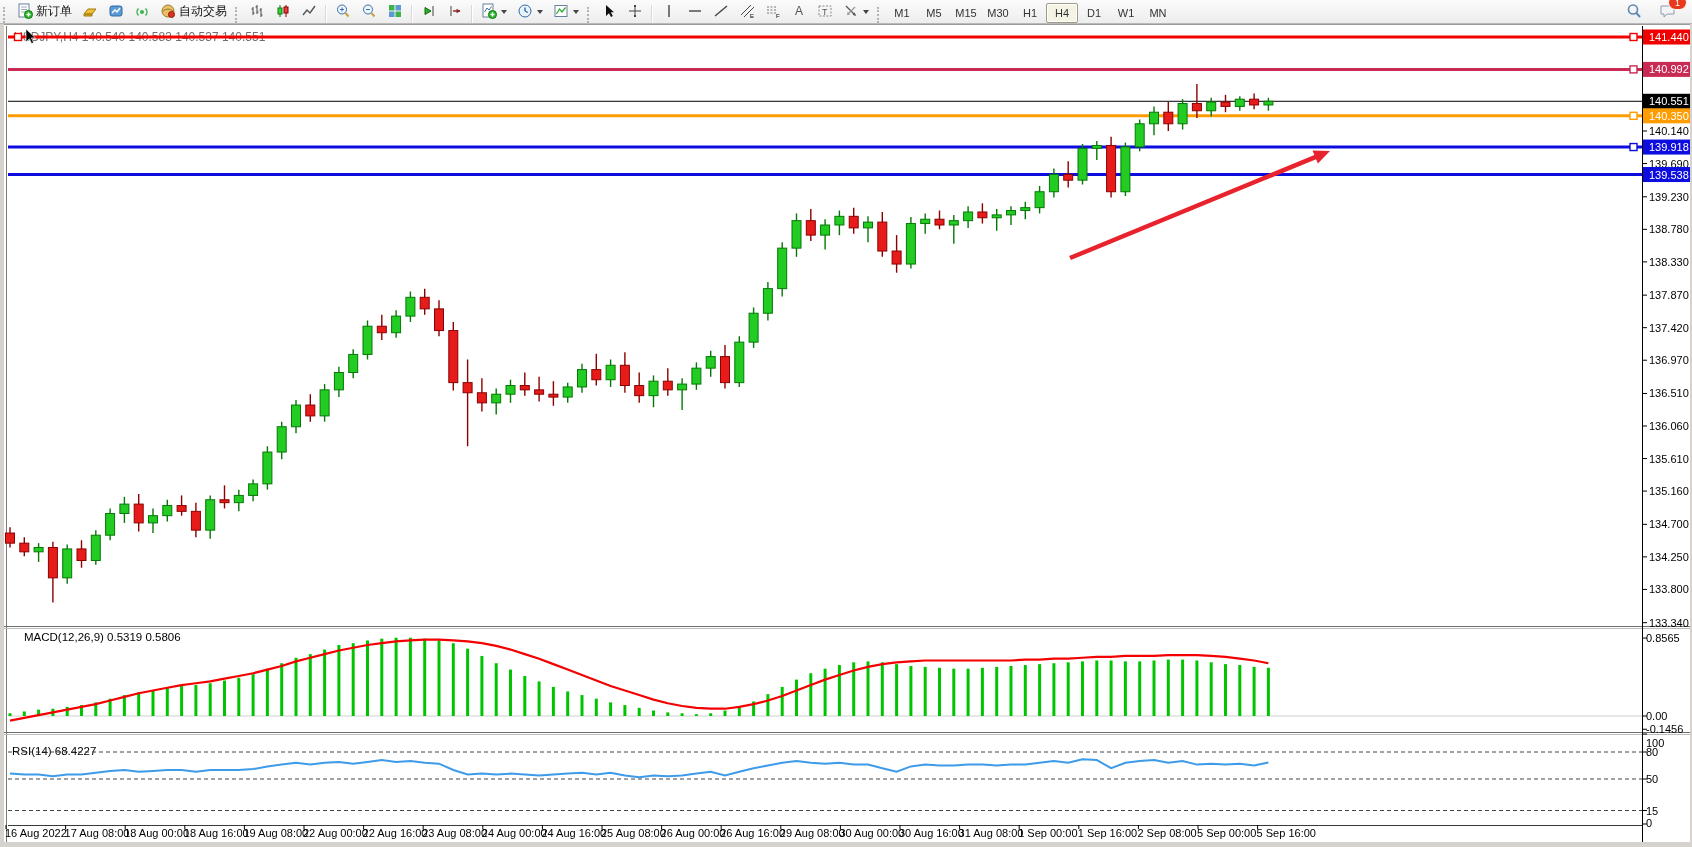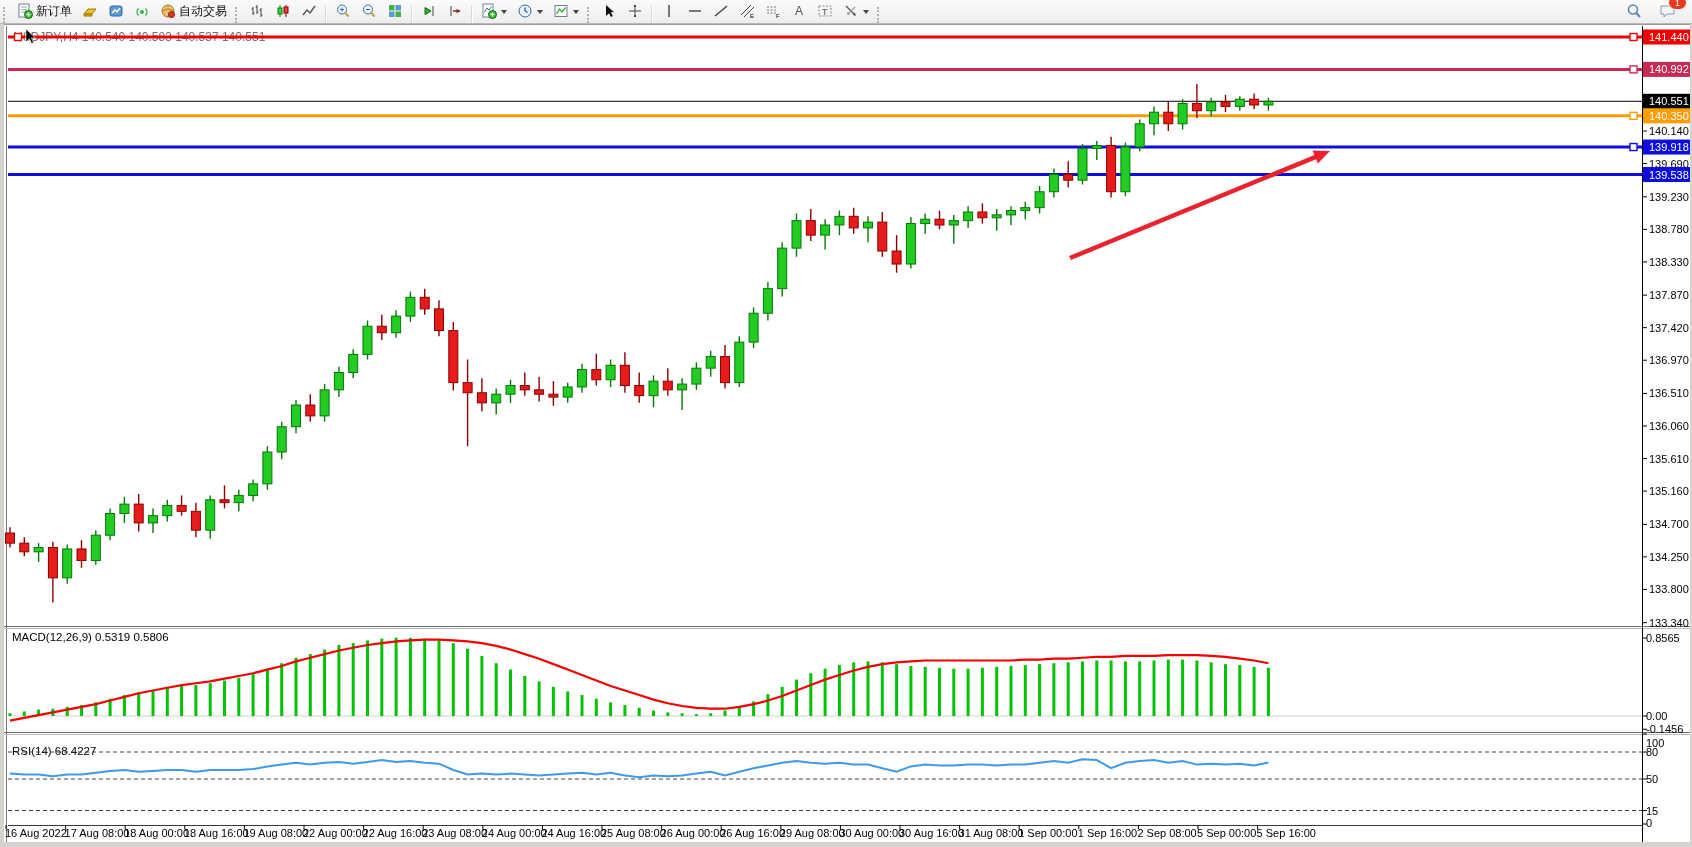--- a/index.html
+++ b/index.html
@@ -234,39 +234,50 @@
       <svg width="16" height="16">
         <line x1="3" y1="3" x2="12" y2="12" stroke="#555" stroke-width="1.3"></line>
           <polygon points="13,13 9.6,11.8 11.8,9.6" fill="#555"></polygon>
         <line x1="12" y1="4" x2="5" y2="11" stroke="#999" stroke-width="1.3"></line>
           <polygon points="4,12 7.2,11.4 4.6,8.8" fill="#999"></polygon>
       </svg>
       <span class="caret"></span>
     </div>
 
     <div class="grip"></div>
+    <div id="timeframe-bar" style="display: flex;">
+        <div class="tf">M1</div>
+        <div class="tf">M5</div>
+        <div class="tf">M15</div>
+        <div class="tf">M30</div>
+        <div class="tf">H1</div>
+        <div class="tf active">H4</div>
+        <div class="tf">D1</div>
+        <div class="tf">W1</div>
+        <div class="tf">MN</div>
+      </div>
 
     <div id="right-tools">
       <div class="tbtn">
         <svg width="18" height="18">
           <circle cx="8" cy="7.5" r="4.5" fill="none" stroke="#5b87b5" stroke-width="1.6"></circle>
           <line x1="11.3" y1="11" x2="15" y2="15" stroke="#5b87b5" stroke-width="2"></line>
         </svg>
       </div>
       <div class="tbtn" style="position:relative">
         <svg width="18" height="18">
           <path d="M2 4 h13 v8 h-7 l-3 3 v-3 h-3 z" fill="#f4f4f4" stroke="#8a9bb0"></path>
         </svg>
         <span class="badge">1</span>
       </div>
     </div>
   </div>
 
   <div id="chart-title">USDJPY,H4 140.540 140.583 140.537 140.551</div>
-  <div class="paneLabel" style="left:12px;top:631px;">MACD(12,26,9) 0.5319 0.5806</div>
+  <div class="paneLabel" style="left:24px;top:631px;">MACD(12,26,9) 0.5319 0.5806</div>
   <div class="paneLabel" style="left:12px;top:745px;">RSI(14) 68.4227</div>
 
   <svg id="chart-svg" width="1692" height="847">
       <g>
         <line x1="6.5" y1="26" x2="6.5" y2="842" stroke="#7a7a7a"></line>
         <line x1="4" y1="24.5" x2="1690" y2="24.5" stroke="#9a9a9a"></line>
         <line x1="4" y1="842.5" x2="1690" y2="842.5" stroke="#9a9a9a"></line>
       </g>
       <g>
         <line x1="8" y1="37.002180100527696" x2="1642" y2="37.002180100527696" stroke="#f20000" stroke-width="3"></line>

